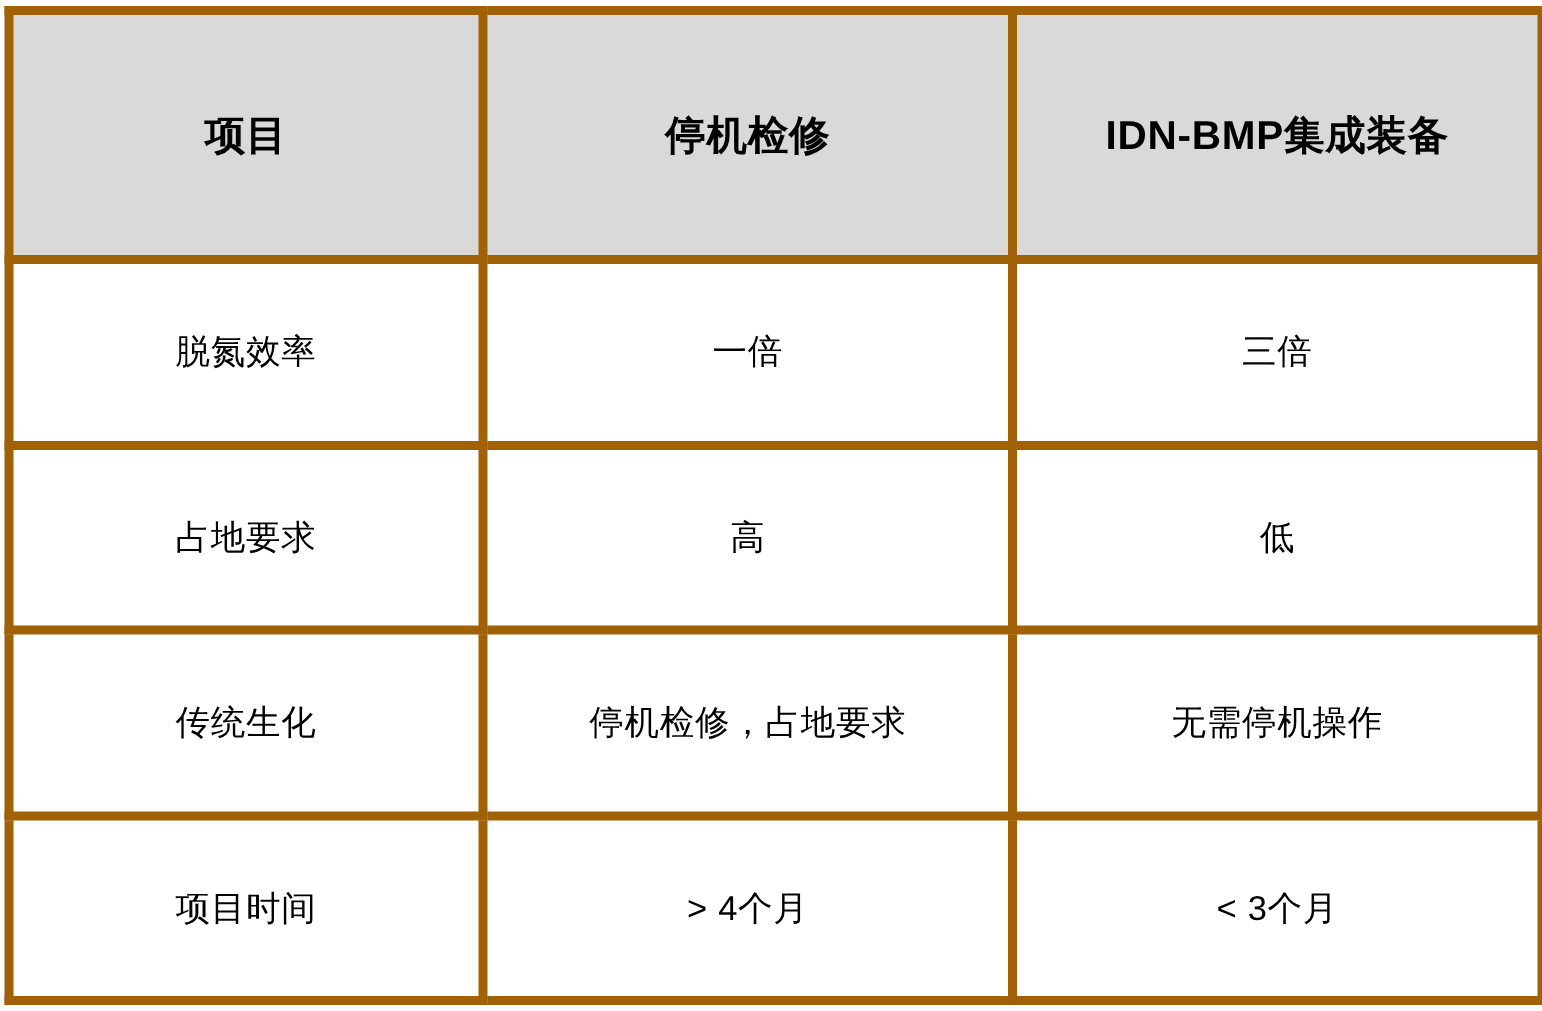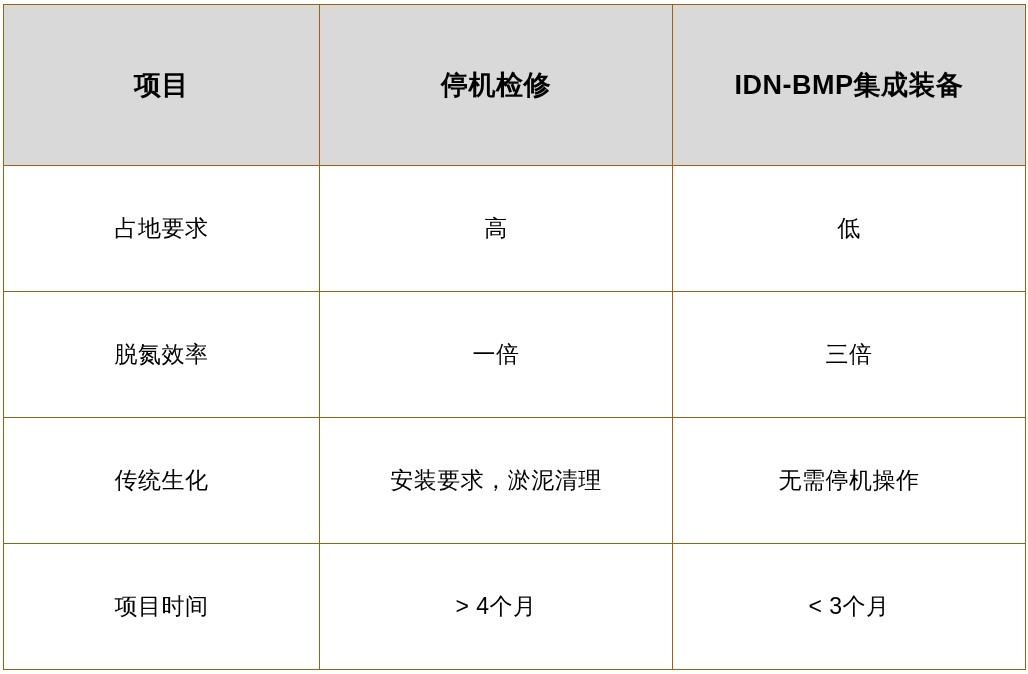--- a/index.html
+++ b/index.html
@@ -26,21 +26,21 @@
     table-layout: fixed;
     width: 1022px;
     height: 666px;
   }
   table.compare col.c0 { width: 316px; }
   table.compare col.c1 { width: 353px; }
   table.compare col.c2 { width: 353px; }
 
   table.compare th,
   table.compare td {
-    border: 1px solid #a16207;
+    border: 6px solid #a16207;
     text-align: center;
     vertical-align: middle;
     padding: 4px 6px;
     margin-top: 19px;
   }
   table.compare thead th {
     background: #d9d9d9;
     font-weight: bold;
     font-size: 27px;
     height: 152px;
@@ -66,32 +66,32 @@
     </colgroup>
     <thead>
       <tr>
         <th>项目</th>
         <th>停机检修</th>
         <th>IDN-BMP集成装备</th>
       </tr>
     </thead>
     <tbody>
       <tr>
+        <td>脱氮效率</td>
+        <td>一倍</td>
+        <td>三倍</td>
+      </tr>
+      <tr>
         <td>占地要求</td>
         <td>高</td>
         <td>低</td>
       </tr>
       <tr>
-        <td>脱氮效率</td>
-        <td>一倍</td>
-        <td>三倍</td>
-      </tr>
-      <tr>
         <td>传统生化</td>
-        <td>安装要求，淤泥清理</td>
+        <td>停机检修，占地要求</td>
         <td>无需停机操作</td>
       </tr>
       <tr>
         <td>项目时间</td>
         <td>&gt; 4个月</td>
         <td>&lt; 3个月</td>
       </tr>
     </tbody>
   </table>
 </div>

